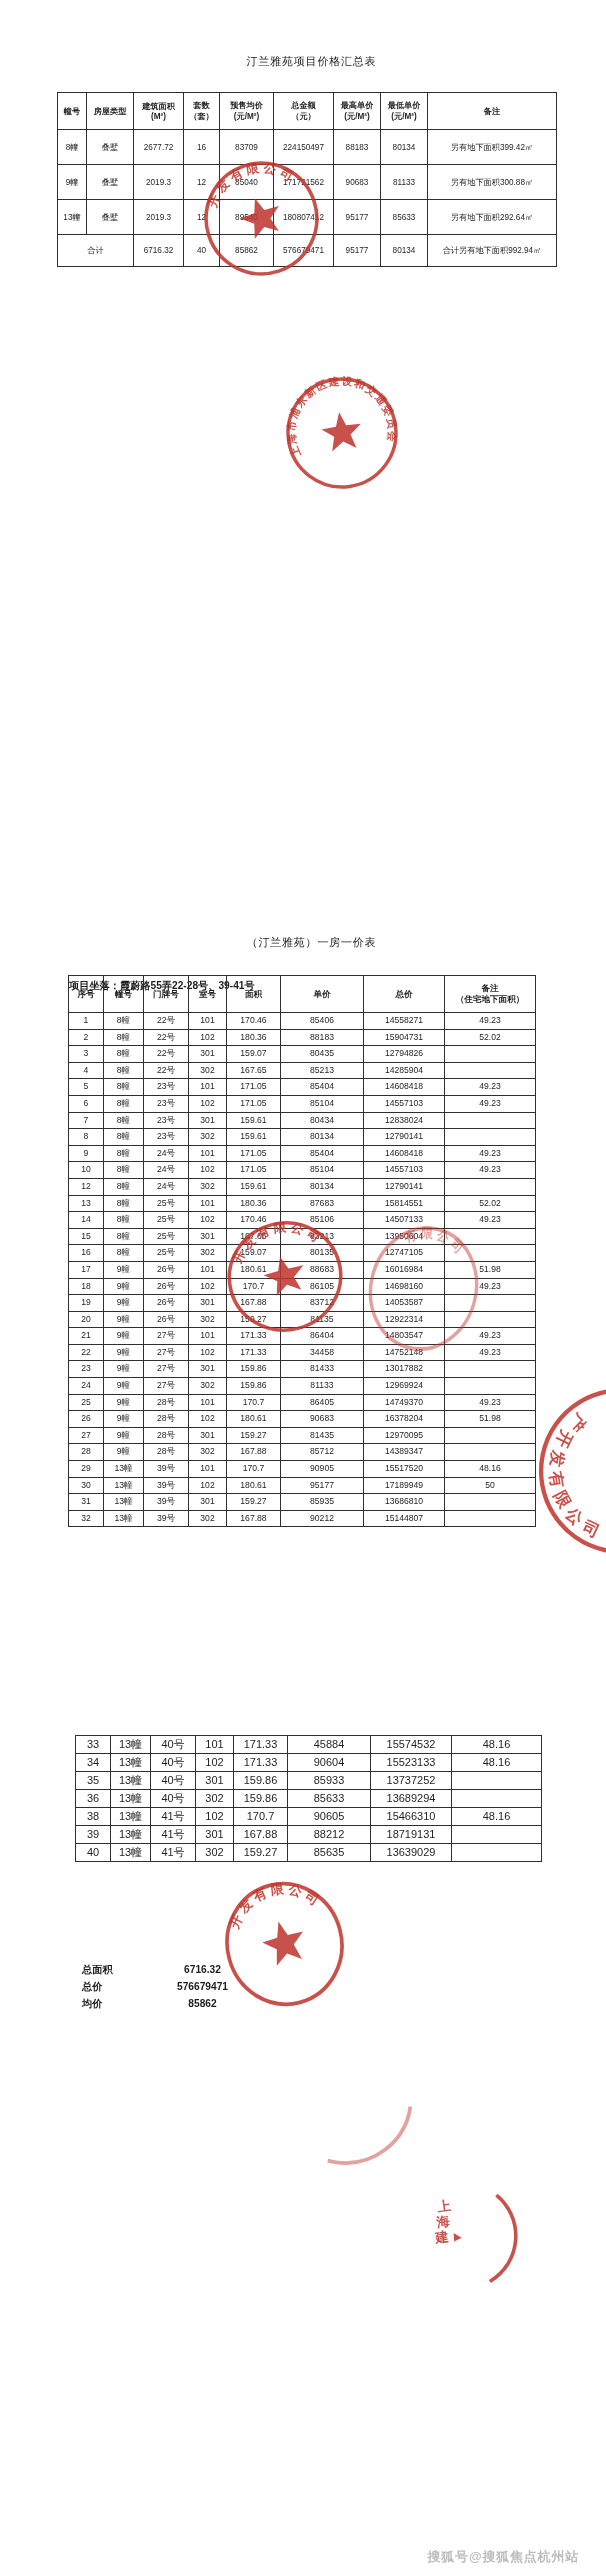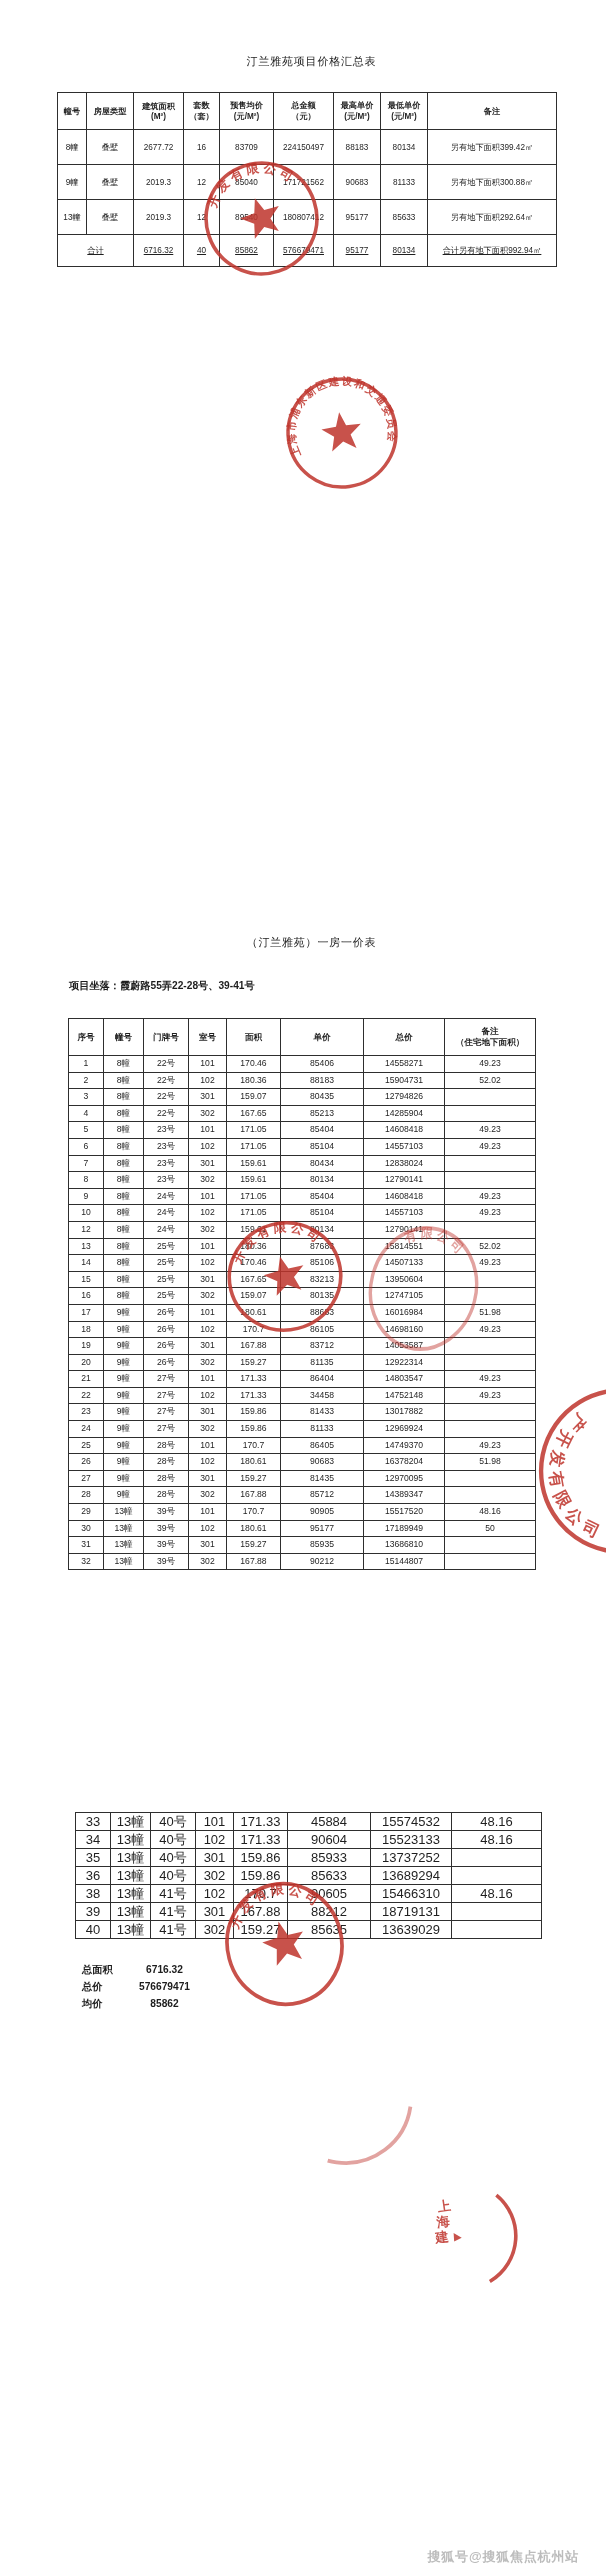--- a/index.html
+++ b/index.html
@@ -6,29 +6,29 @@
   .page{position:relative;width:607px;height:2576px;background:#fff;overflow:hidden;
         font-family:"Liberation Sans","DejaVu Sans",sans-serif;color:#222;}
   .doc-title{position:absolute;width:607px;text-align:center;font-weight:normal;
              font-size:11px;color:#1d1d1d;letter-spacing:0.8px;margin-left:8px;}
   table{border-collapse:collapse;table-layout:fixed;position:absolute;background:transparent;}
   th,td{border:0.8px solid #2e2e2e;text-align:center;overflow:hidden;padding:0 0.8px;color:#1f1f1f;}
   th{white-space:pre-line;font-weight:bold;}
   .t1{left:57px;top:92px;width:498px;font-size:8.2px;border:1.6px solid #2a2a2a;}
   .t1 th{height:36px;font-size:8.2px;}
   .t1 td{height:34px;}
-  .t1 tr.total-row td{height:31px;text-decoration:underline;}
-  .t2{left:68px;top:1018px;width:467px;font-size:8.6px;border:1.6px solid #2a2a2a;}
+  .t1 tr.total-row td{height:31px;}
+  .t2{left:68px;top:975px;width:467px;font-size:8.6px;border:1.6px solid #2a2a2a;}
   .t2 th{height:36px;font-size:8.6px;line-height:1.25;}
   .t2 td{height:15.6px;line-height:15.6px;}
-  .t3{left:75px;top:1812px;width:467px;font-size:13px;border:1.6px solid #2a2a2a;padding-left:25px;}
+  .t3{left:75px;top:1735px;width:467px;font-size:11px;border:1.6px solid #2a2a2a;padding-left:25px;}
   .t3 td{height:17px;line-height:17px;}
   .loc-line{position:absolute;left:69px;top:979px;font-size:10.2px;font-weight:bold;color:#1d1d1d;}
   .totals{position:absolute;left:82px;top:1961px;font-size:10.2px;font-weight:bold;color:#1d1d1d;}
-  .totals .trow{display:flex;line-height:17px;}
+  .totals .trow{display:flex;line-height:17px;gap:38px;}
   .totals .tlabel{width:54px;}
   .totals .tval{min-width:57px;text-align:center;}
   .seal{position:absolute;pointer-events:none;z-index:5;}
   .seal svg{display:block;width:100%;height:100%;}
   .watermark{position:absolute;left:333px;top:2548px;width:246px;text-align:right;
              font-size:13px;font-weight:bold;color:#bcbcbc;letter-spacing:0.8px;}
 </style>
 </head>
 <body>
 

